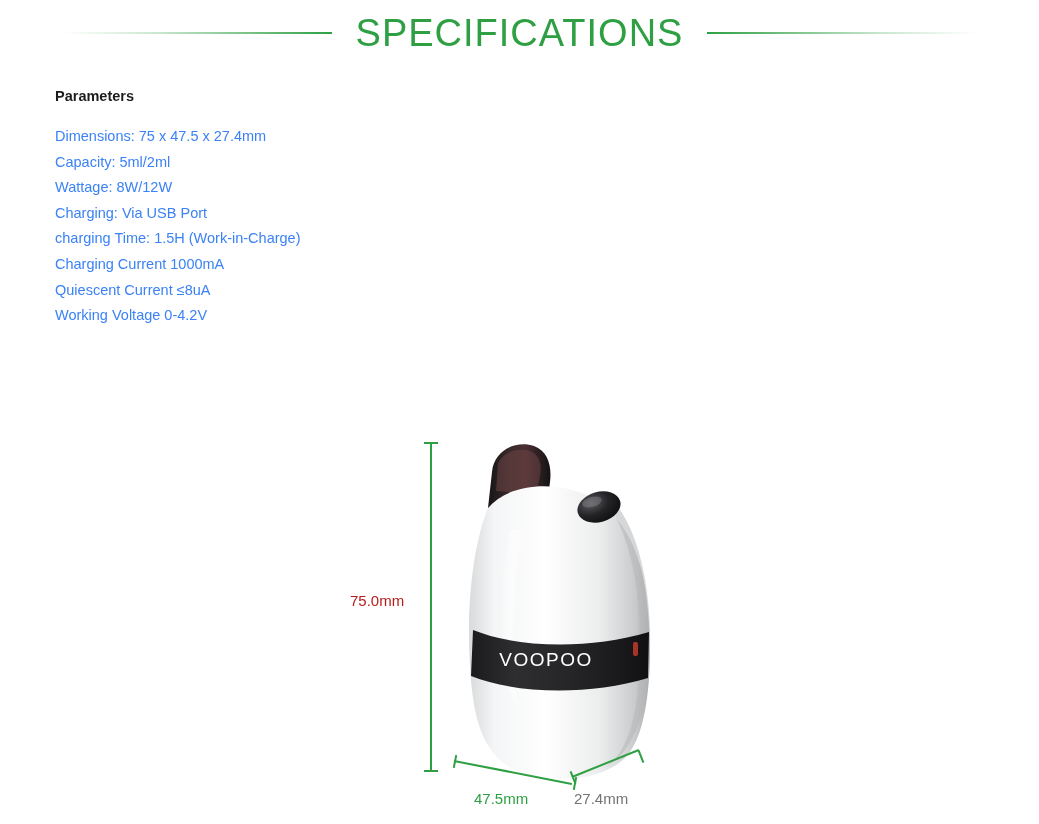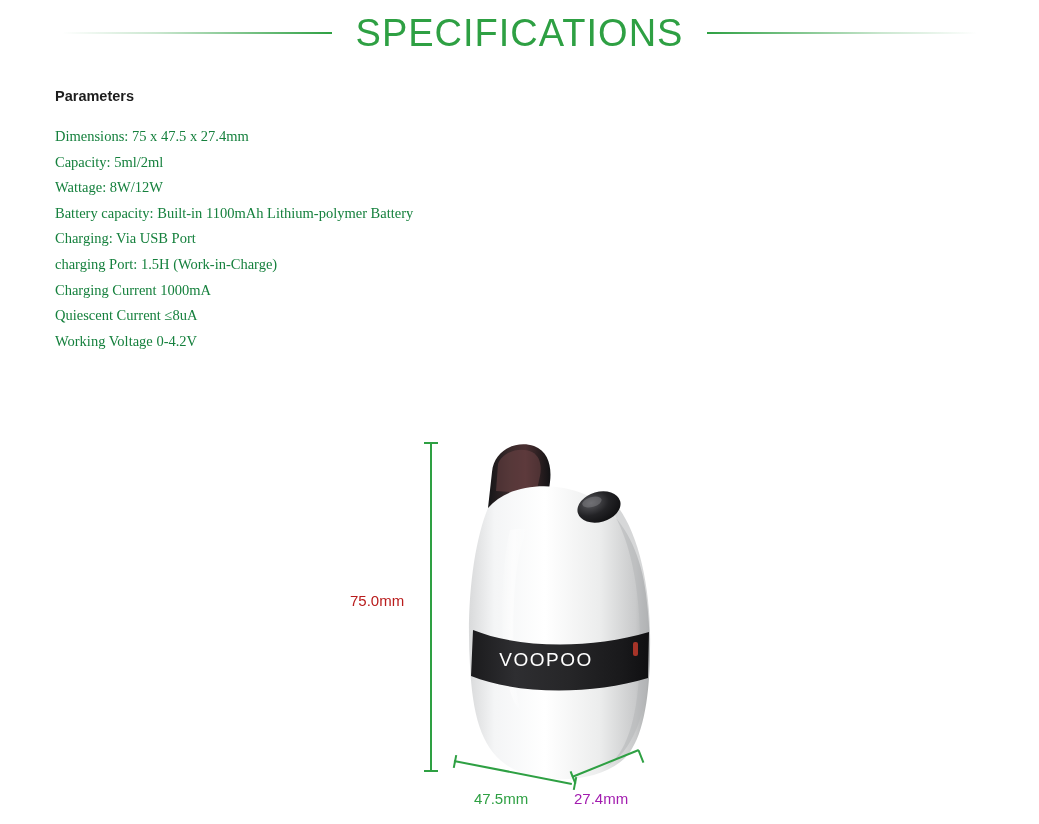--- a/index.html
+++ b/index.html
@@ -61,23 +61,22 @@
     margin-bottom: 20px;
   }
   .params-list {
     list-style: none;
     margin: 0;
     padding: 0;
   }
   .params-list li {
     font-size: 14.5px;
     line-height: 25.6px;
-    color: #15803d;
-    white-space: nowrap;
-    font-family: Liberation Serif, serif;
+    color: #3b82f6;
+    white-space: nowrap;
   }
 
   
   .figure {
     position: absolute;
     left: 340px;
     top: 420px;
     width: 420px;
     height: 400px;
   }
@@ -175,21 +174,21 @@
     background: #2ea043;
   }
   .dim-d .tick-l { left: 2px;  top: 21px; transform: rotate(-22deg); }
   .dim-d .tick-r { left: 70px; top:  0px; transform: rotate(-22deg); }
 
   .label-depth {
     position: absolute;
     left: 234px;
     top: 370px;
     font-size: 15px;
-    color: #a21caf;
+    color: #737373;
     white-space: nowrap;
   }
 
   
   .device {
     position: absolute;
     left: 118px;
     top: 14px;
   }
 </style>
@@ -201,23 +200,22 @@
   <div class="spec-title">SPECIFICATIONS</div>
   <div class="rule right"></div>
 </div>
 
 <div class="params">
   <div class="params-title">Parameters</div>
   <ul class="params-list">
     <li>Dimensions: 75 x 47.5 x 27.4mm</li>
     <li>Capacity: 5ml/2ml</li>
     <li>Wattage: 8W/12W</li>
-    <li>Battery capacity: Built-in 1100mAh Lithium-polymer Battery</li>
     <li>Charging: Via USB Port</li>
-    <li>charging Port: 1.5H (Work-in-Charge)</li>
+    <li>charging Time: 1.5H (Work-in-Charge)</li>
     <li>Charging Current 1000mA</li>
     <li>Quiescent Current ≤8uA</li>
     <li>Working Voltage 0-4.2V</li>
   </ul>
 </div>
 
 <div class="figure">
 
   <div class="device">
     <svg width="230" height="360" viewBox="0 0 230 360" xmlns="http://www.w3.org/2000/svg">

